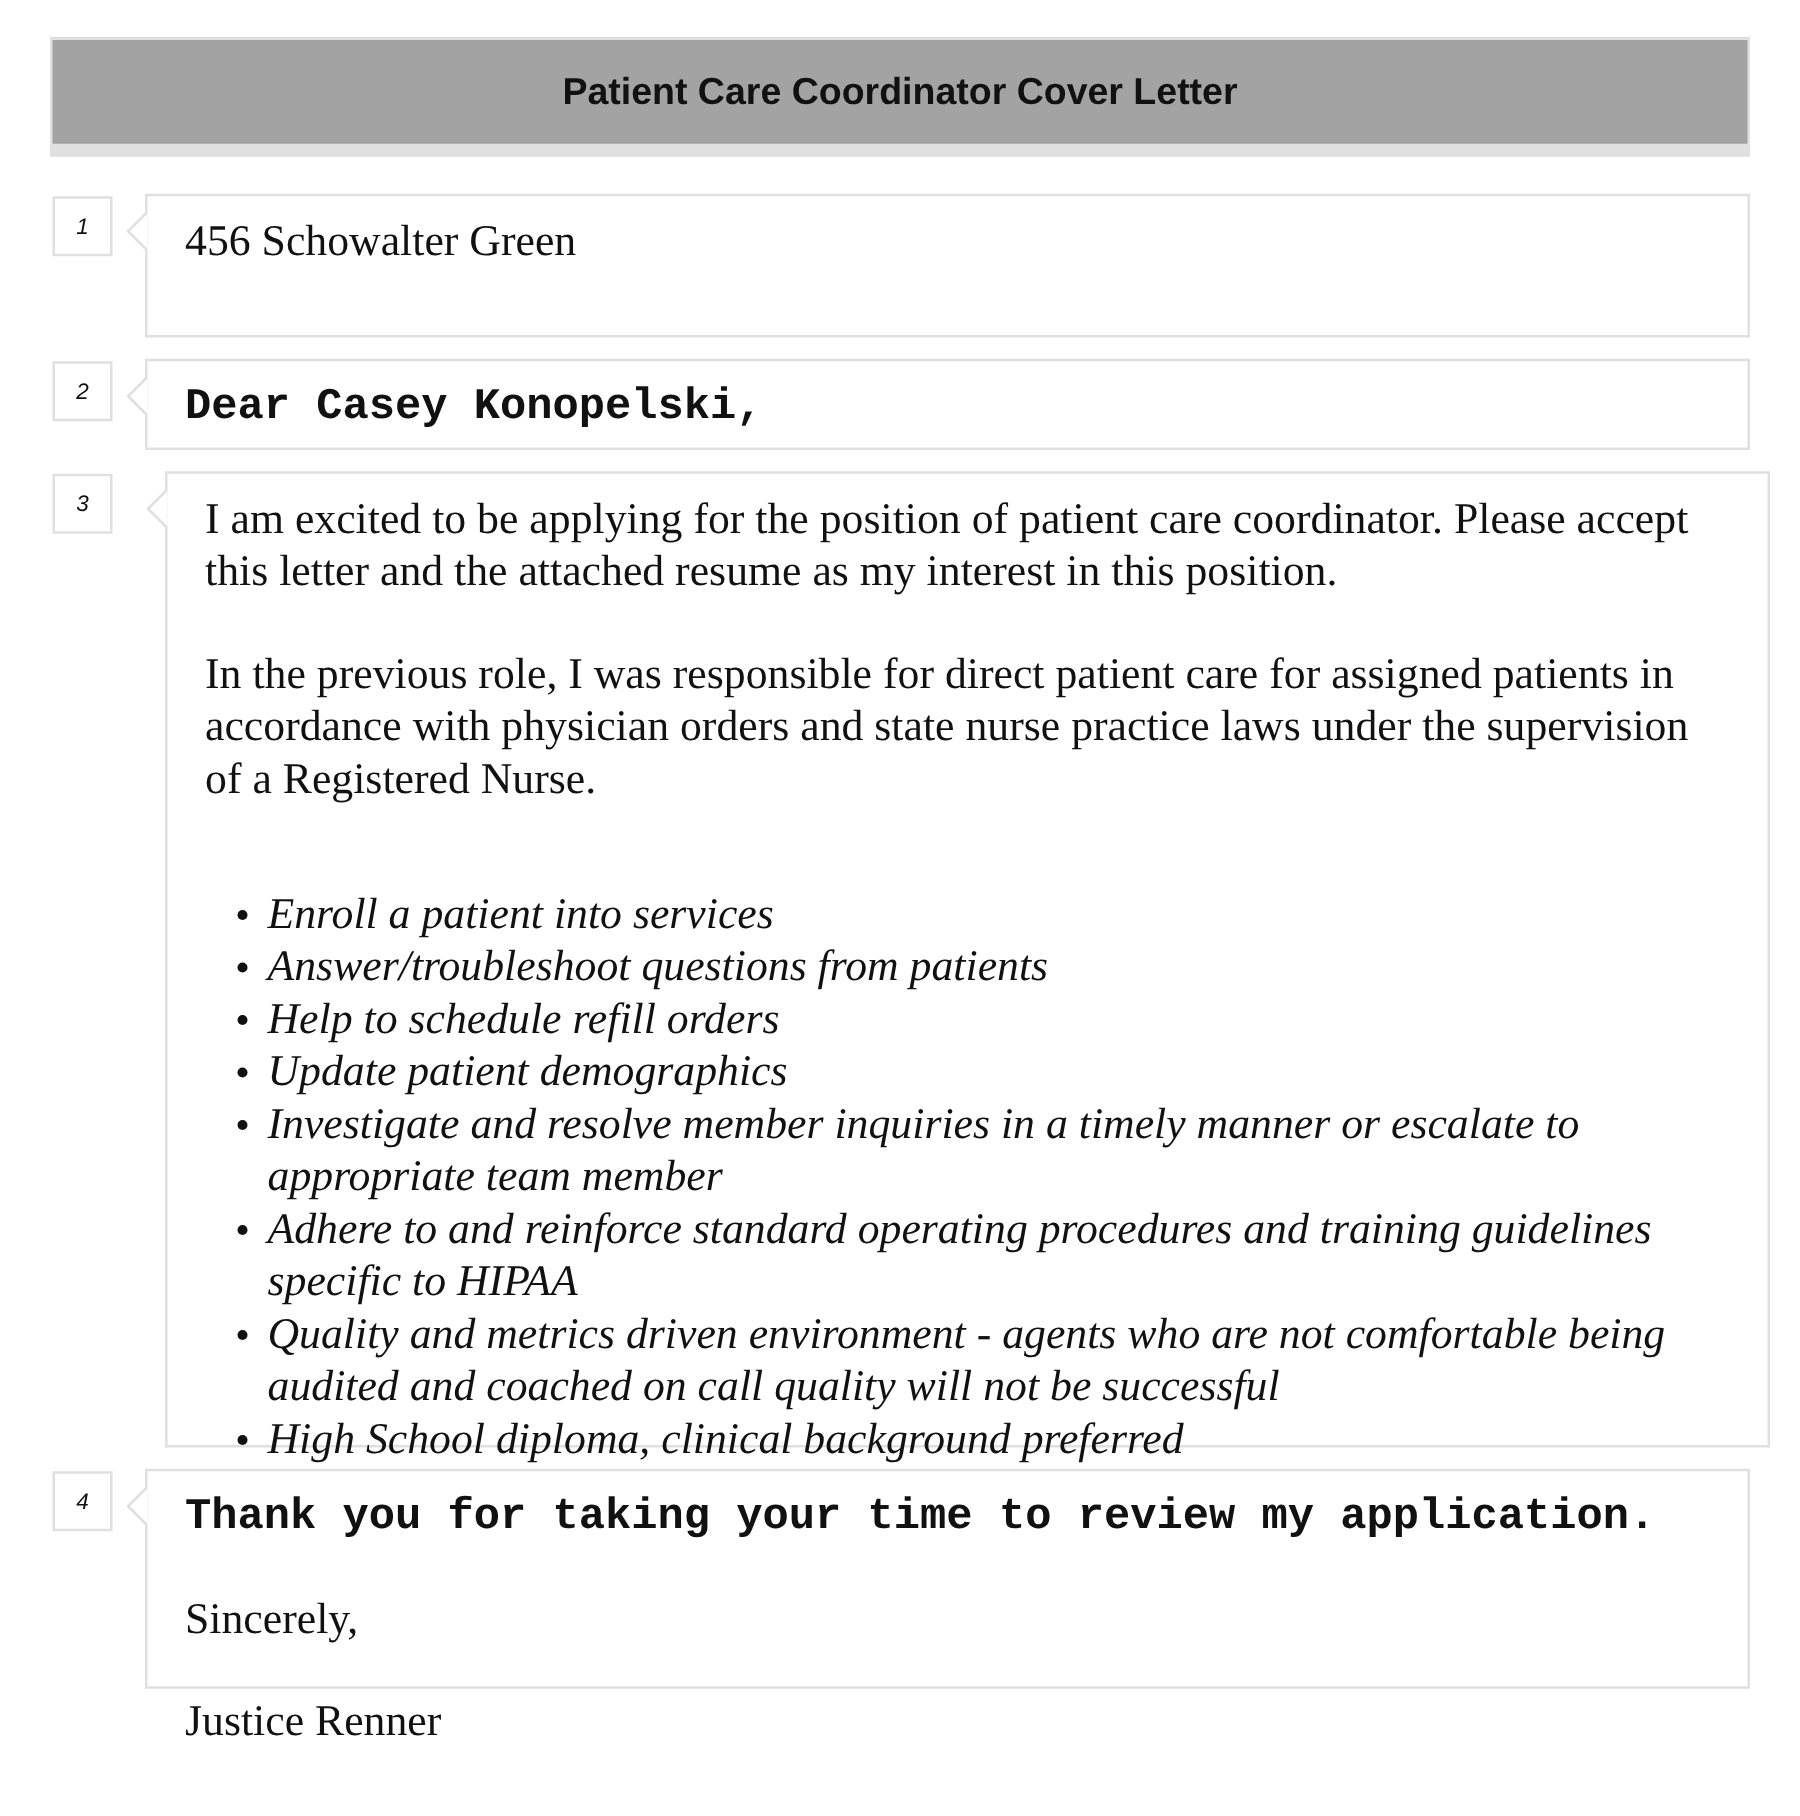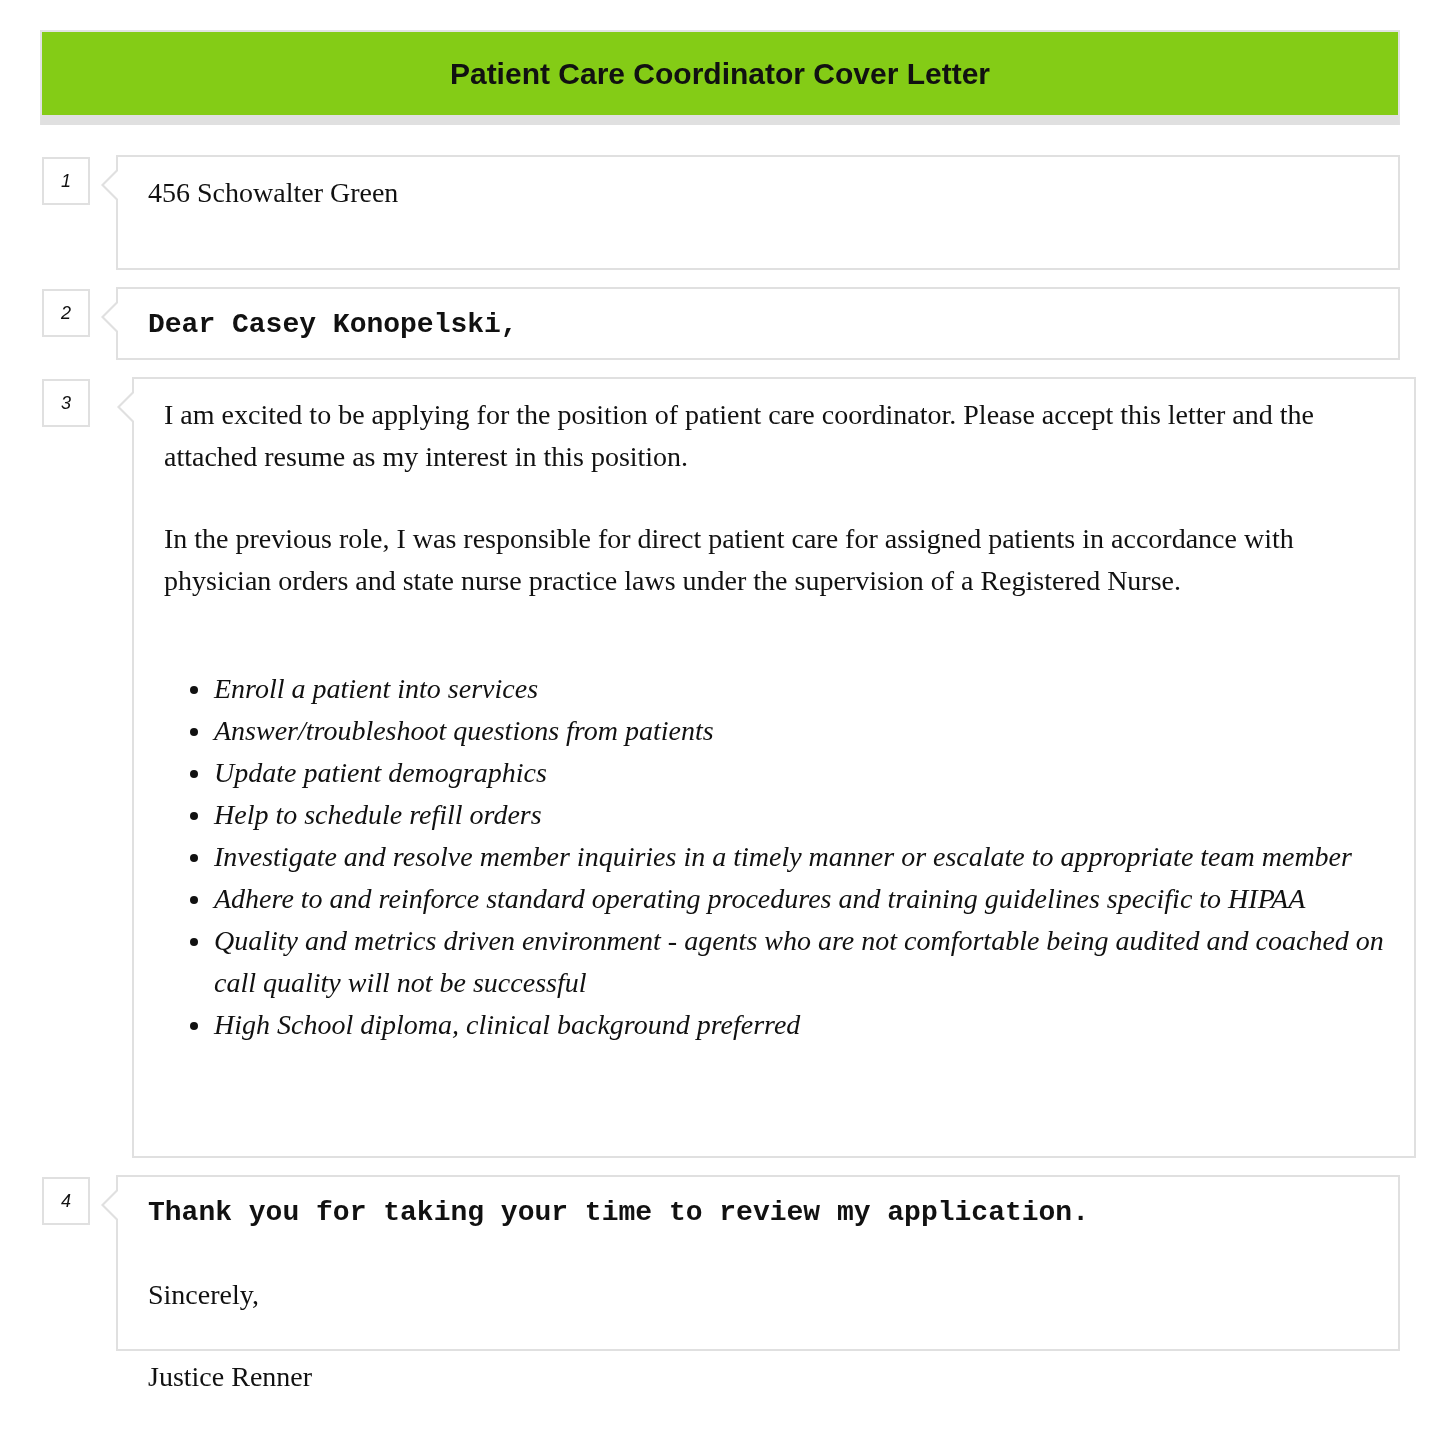--- a/index.html
+++ b/index.html
@@ -1,42 +1,42 @@
 <!DOCTYPE html>
 <html><head>
   <meta charset="utf-8">
   <style>
     * { box-sizing: border-box; margin: 0; padding: 0; }
     html, body { width: 1440px; background: #ffffff; }
     body { position: relative; height: 1453px; font-family: "Liberation Serif", serif; color: #111; }
 
     .header {
       position: absolute; left: 40px; top: 30px; width: 1360px; height: 95px;
-      background: #84cc16; border: 2px solid #e2e2e2;
+      background: #a3a3a3; border: 2px solid #e2e2e2;
       border-bottom: 10px solid #e0e0e0;
       display: flex; align-items: center; justify-content: center;
     }
     .header h1 {
       font-family: "Liberation Sans", sans-serif; font-weight: bold;
       font-size: 30px; color: #111; margin-top: 0px;
     }
 
     .num {
       position: absolute; left: 42px; width: 48px; height: 48px;
       border: 2px solid #e0e0e0; background: #fff;
       font-family: "Liberation Sans", sans-serif; font-style: italic;
       font-size: 18px; color: #111;
       display: flex; justify-content: center; padding-top: 12px;
     }
 
     .card {
       position: absolute; left: 116px; width: 1284px;
       border: 2px solid #e0e0e0; background: #fff;
       padding: 15px 30px 15px 30px;
-      font-size: 28px; line-height: 42px;
+      font-size: 35px; line-height: 42px;
     }
     .card::before {
       content: ""; position: absolute; left: -17px; top: 12px;
       width: 0; height: 0;
       border-top: 16px solid transparent; border-bottom: 16px solid transparent;
       border-right: 16px solid #e0e0e0;
     }
     .card::after {
       content: ""; position: absolute; left: -14px; top: 14px;
       width: 0; height: 0;
@@ -73,22 +73,22 @@
 <div class="num" style="top:379px;">3</div>
 <div class="card" style="top:377px; height:781px;margin-left:16px;">
   <span class="para">I am excited to be applying for the position of patient care coordinator. Please accept this letter and the attached resume as my interest in this position.</span>
   <div class="gap"></div>
   <span class="para">In the previous role, I was responsible for direct patient care for assigned patients in accordance with physician orders and state nurse practice laws under the supervision of a Registered Nurse.</span>
   <div class="gap"></div>
   <div style="height:26px;"></div>
   <ul>
     <li>Enroll a patient into services</li>
     <li>Answer/troubleshoot questions from patients</li>
+    <li>Help to schedule refill orders</li>
     <li>Update patient demographics</li>
-    <li>Help to schedule refill orders</li>
     <li>Investigate and resolve member inquiries in a timely manner or escalate to appropriate team member</li>
     <li>Adhere to and reinforce standard operating procedures and training guidelines specific to HIPAA</li>
     <li>Quality and metrics driven environment - agents who are not comfortable being audited and coached on call quality will not be successful</li>
     <li>High School diploma, clinical background preferred</li>
   </ul>
 </div>
 
 <div class="num" style="top:1177px;">4</div>
 <div class="card" style="top:1175px; height:176px;">
   <span class="para bold">Thank you for taking your time to review my application.</span>

